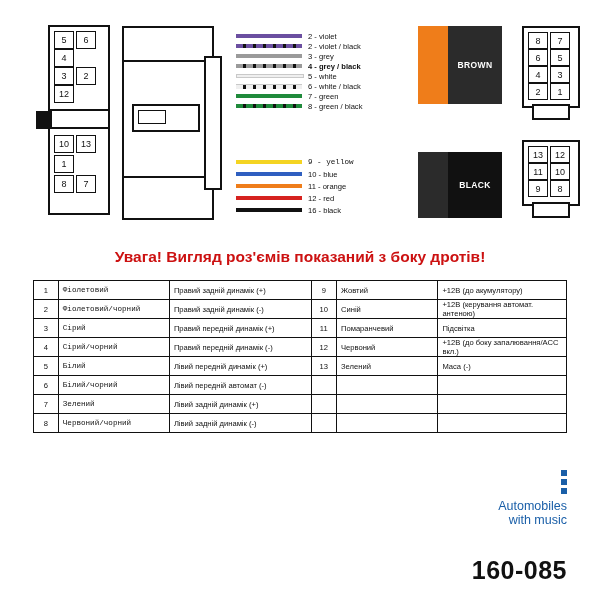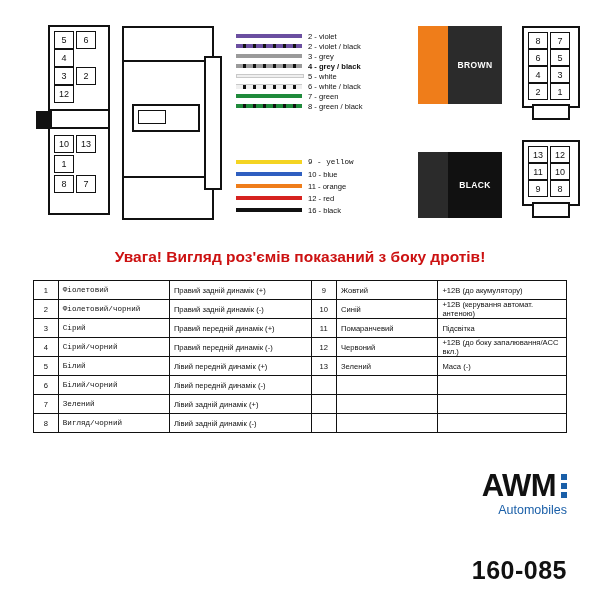--- a/index.html
+++ b/index.html
@@ -221,50 +221,50 @@
         <td class="num">5</td>
         <td class="c1">Білий</td>
         <td class="c2">Лівий передній динамік (+)</td>
         <td class="num">13</td>
         <td class="c3">Зелений</td>
         <td class="c4">Маса (-)</td>
       </tr>
       <tr>
         <td class="num">6</td>
         <td class="c1">Білий/чорний</td>
-        <td class="c2">Лівий передній динамік (-)</td>
+        <td class="c2">Лівий передній автомат (-)</td>
         <td class="num"></td>
         <td class="c3"></td>
         <td class="c4"></td>
       </tr>
       <tr>
         <td class="num">7</td>
         <td class="c1">Зелений</td>
         <td class="c2">Лівий задній динамік (+)</td>
         <td class="num"></td>
         <td class="c3"></td>
         <td class="c4"></td>
       </tr>
       <tr>
         <td class="num">8</td>
-        <td class="c1">Вигляд/чорний</td>
+        <td class="c1">Червоний/чорний</td>
         <td class="c2">Лівий задній динамік (-)</td>
         <td class="num"></td>
         <td class="c3"></td>
         <td class="c4"></td>
       </tr>
     </tbody>
   </table>
 
   <div class="brand">
     <div class="brand-row">
-      <span class="awm">AWM</span>
       <span class="dots">
         <span class="dot"></span>
           <span class="dot"></span>
           <span class="dot" style="margin-bottom:0"></span>
       </span>
     </div>
     <div class="sub1">Automobiles</div>
+    <div class="sub2">with music</div>
   </div>
   <div class="code">160-085</div>
 
 </div>
 
 </body></html>

